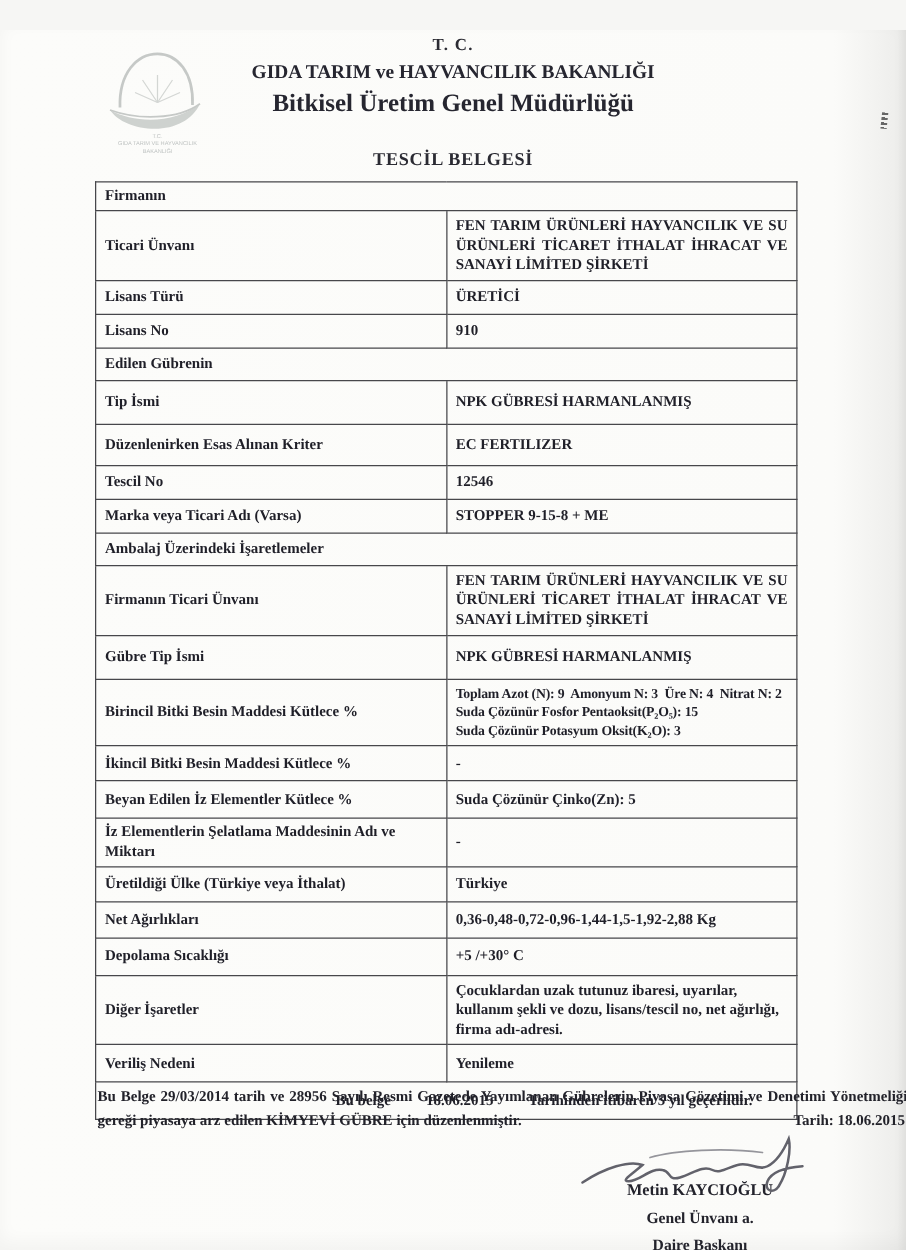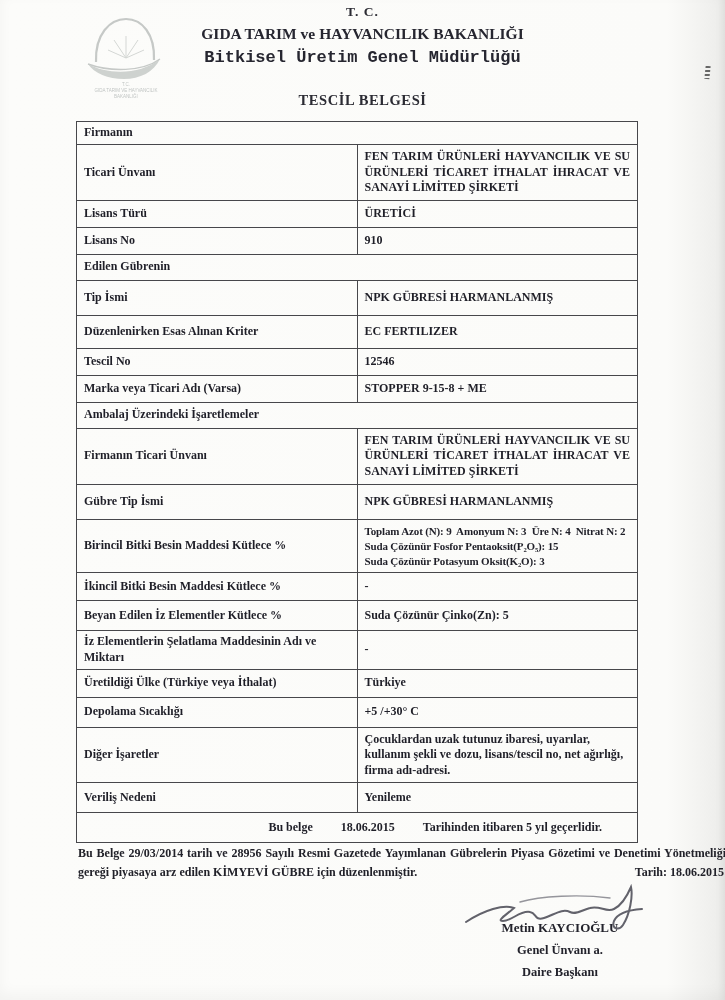--- a/index.html
+++ b/index.html
@@ -6,26 +6,27 @@
   body{
     width:725px;height:1000px;position:relative;overflow:hidden;
     background:#f6f6f4;
     font-family:"Liberation Serif","DejaVu Serif",serif;
     color:#23232a;
   }
   .page{
     position:absolute;inset:0;
     background:linear-gradient(to right,#fcfcfa 0%,#fbfbf9 92%,#eeeeec 99%,#e4e4e2 100%),#fbfbf9;
     box-shadow:inset 0 -6px 14px rgba(0,0,0,0.04);
+    margin-top:24px;
   }
   
   .header{position:absolute;top:4px;left:0;width:100%;text-align:center;}
   .h-country{font-size:13.5px;font-weight:700;letter-spacing:1px;color:#2b2b33;}
   .h-ministry{font-size:15.5px;font-weight:700;margin-top:5px;color:#262630;}
-  .h-directorate{font-size:17px;font-weight:700;margin-top:5px;color:#262630;font-family:Liberation Mono, monospace;}
+  .h-directorate{font-size:20px;font-weight:700;margin-top:5px;color:#262630;}
   .h-doctitle{font-size:14.5px;font-weight:700;margin-top:25px;letter-spacing:0.6px;color:#2b2b33;}
   
   .logo{position:absolute;left:80px;top:12px;width:92px;height:88px;opacity:0.55;}
   .logo svg{width:100%;height:100%;}
   
   .artifact{position:absolute;left:705px;top:66px;width:5px;height:13px;
     background:repeating-linear-gradient(#444 0 2px,transparent 2px 4px);
     transform:rotate(6deg);opacity:0.8;}
   
   .cert-table{
@@ -180,20 +181,26 @@
           <td class="value-cell">
             <div>-</div>
           </td>
         </tr>
         <tr style="height: 28px;">
           <td class="label-cell">Üretildiği Ülke (Türkiye veya İthalat)</td>
           <td class="value-cell">
             <div>Türkiye</div>
           </td>
         </tr>
+        <tr style="height: 29px;">
+          <td class="label-cell">Net Ağırlıkları</td>
+          <td class="value-cell">
+            <div>0,36-0,48-0,72-0,96-1,44-1,5-1,92-2,88 Kg</div>
+          </td>
+        </tr>
         <tr style="height: 30px;">
           <td class="label-cell">Depolama Sıcaklığı</td>
           <td class="value-cell">
             <div>+5 /+30° C</div>
           </td>
         </tr>
         <tr style="height: 40px;">
           <td class="label-cell">Diğer İşaretler</td>
           <td class="value-cell">
             <div>Çocuklardan uzak tutunuz ibaresi, uyarılar, kullanım şekli ve dozu, lisans/tescil no, net ağırlığı, firma adı-adresi.</div>

